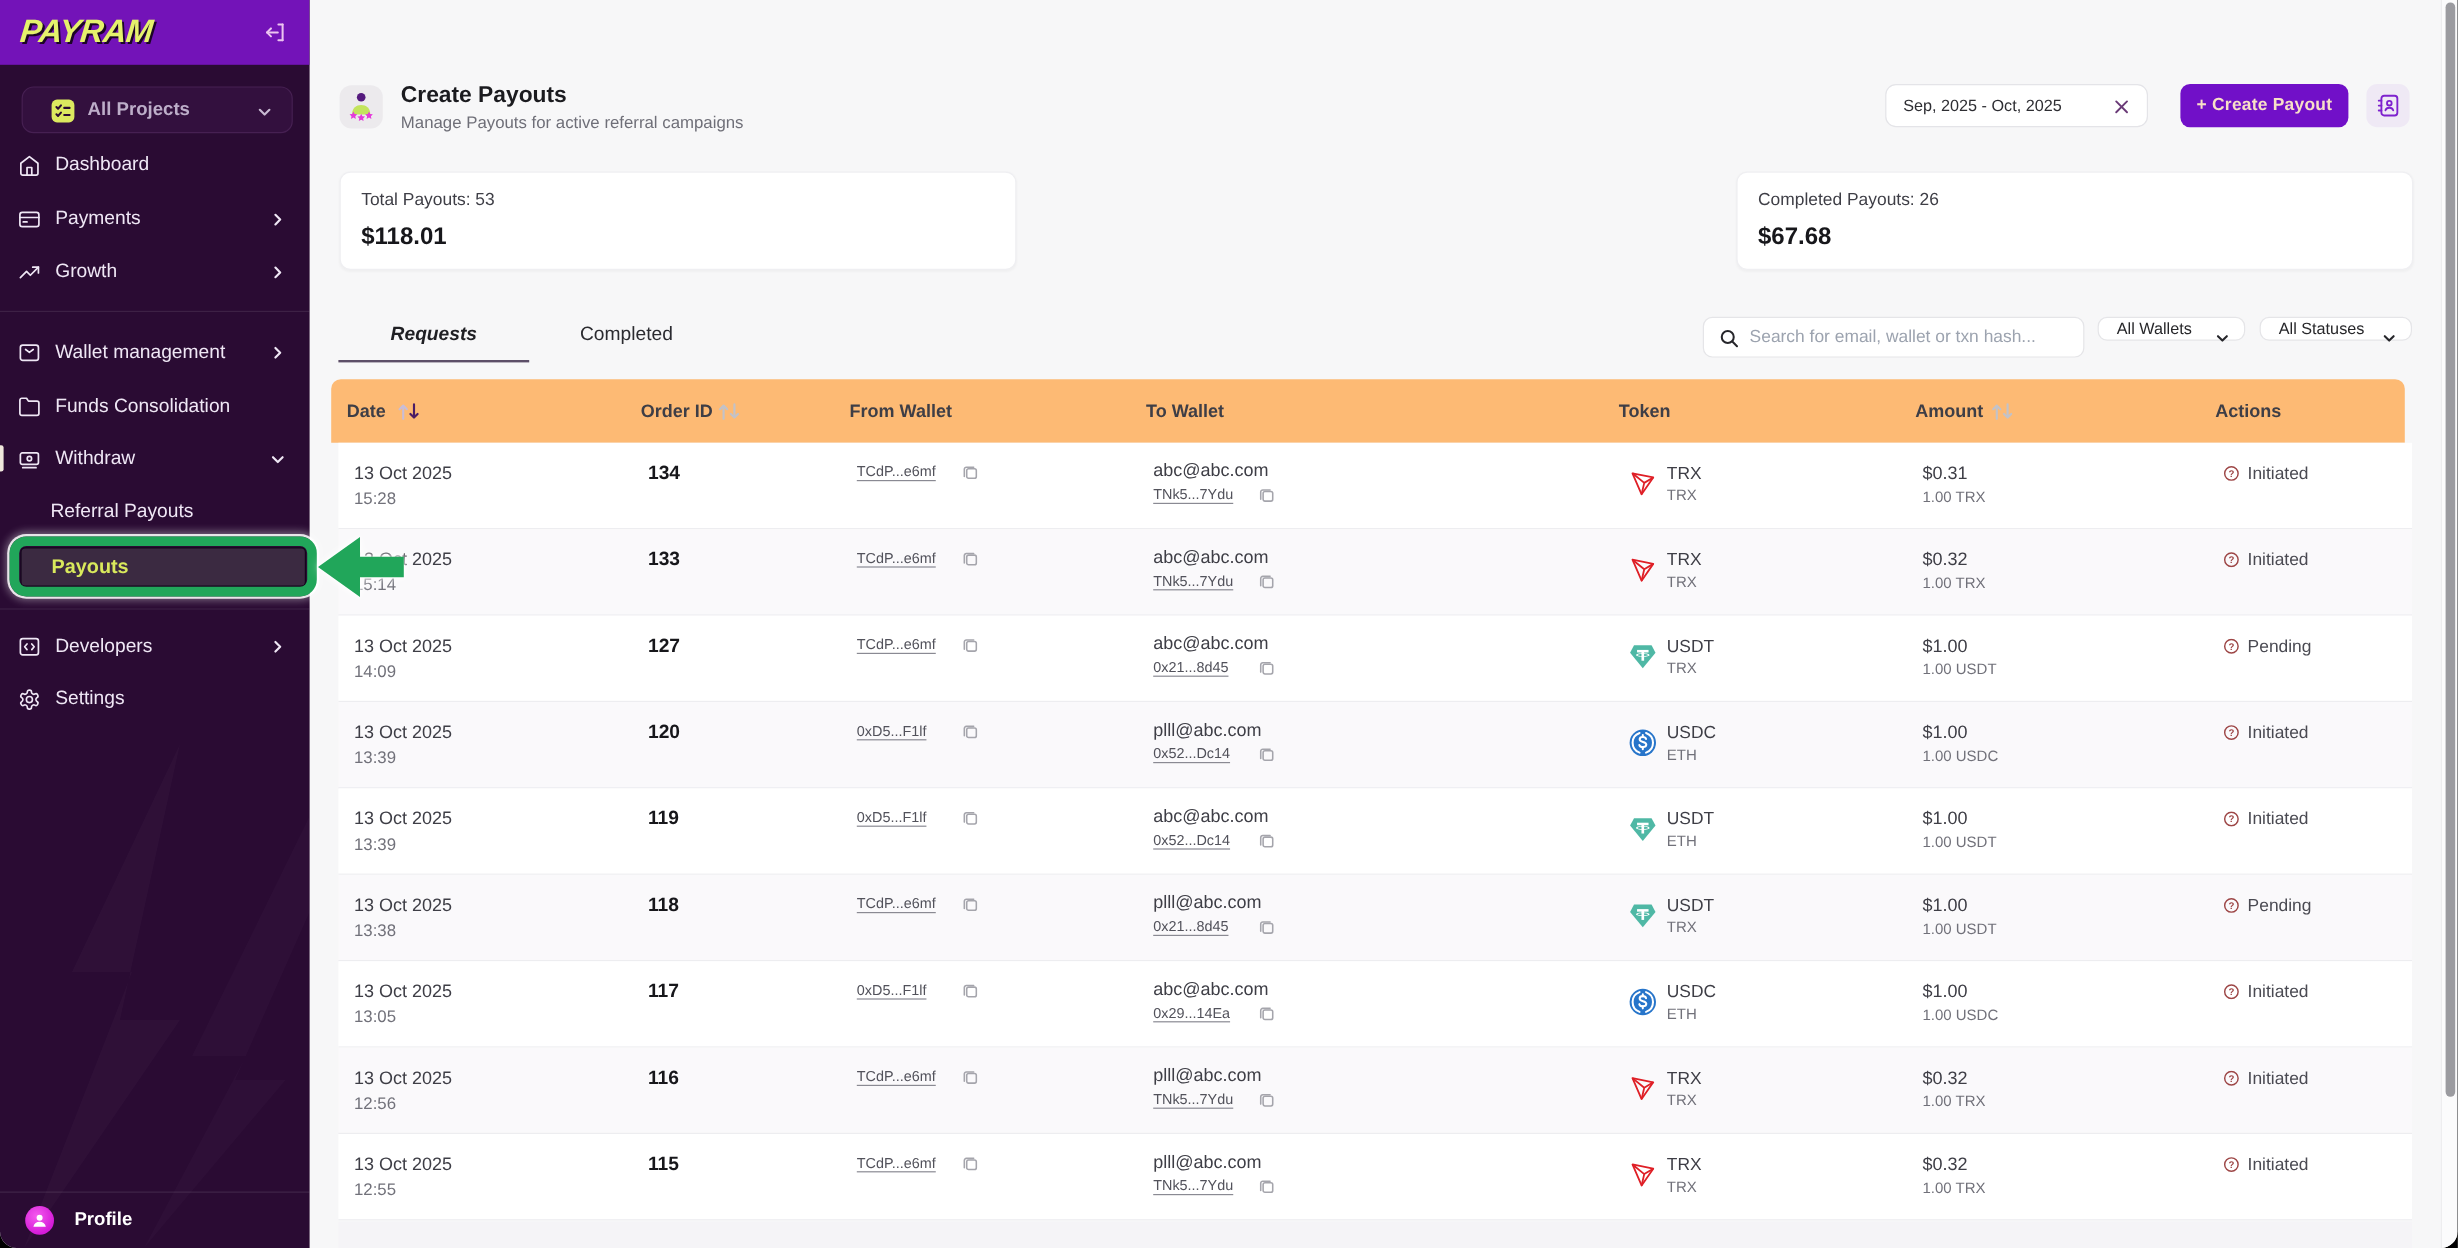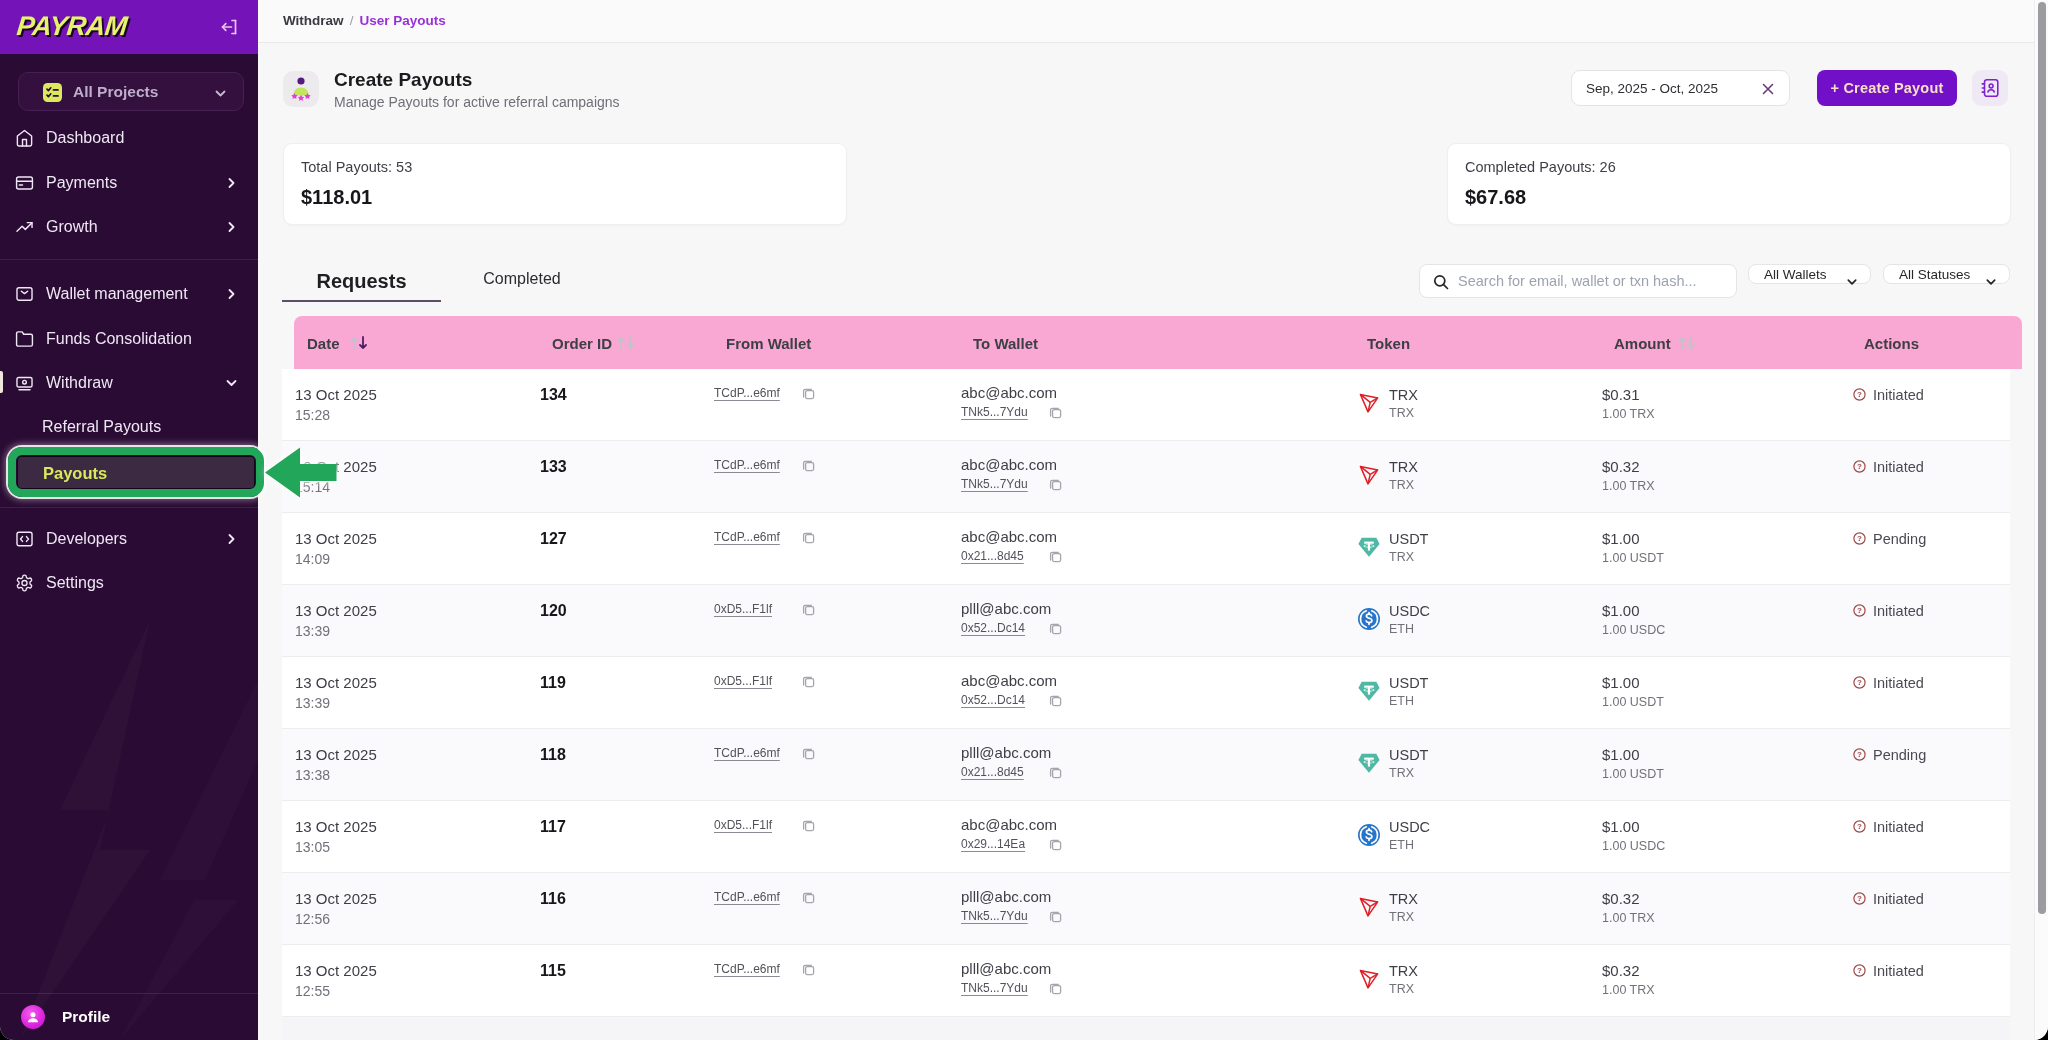--- a/index.html
+++ b/index.html
@@ -44,30 +44,30 @@
   #createbtn{position:absolute;left:1817px;top:70px;width:140px;height:36px;background:#7110C8;border-radius:8px;}
   #createbtn span{position:absolute;left:50%;top:50%;transform:translate(-50%,-50%);color:#F8DFC7;font-size:14.5px;font-weight:600;letter-spacing:0.2px;white-space:nowrap;}
   #bookbtn{position:absolute;left:1972px;top:70px;width:36px;height:36px;background:#EFE9F5;border-radius:9px;}
 
   .card{position:absolute;top:143px;width:564px;height:82px;background:#fff;border:1px solid #EFEFF2;border-radius:9px;
         box-shadow:0 1px 2px rgba(0,0,0,0.03);}
   .card .lbl{position:absolute;left:17px;top:15px;font-size:14.5px;color:#3E3E46;}
   .card .val{position:absolute;left:17px;top:42px;font-size:20px;font-weight:700;color:#17171B;}
 
   #tabreq{position:absolute;left:282px;top:262px;width:159px;height:40px;border-bottom:2px solid #5D4F68;}
-  #tabreq span{position:absolute;left:50%;top:8px;transform:translateX(-50%);font-size:20px;font-weight:700;color:#1F1F23;}
+  #tabreq span{position:absolute;left:50%;top:8px;transform:translateX(-50%);font-size:16px;font-weight:700;color:#1F1F23;font-style:italic;}
   #tabcomp{position:absolute;left:441px;top:262px;width:162px;height:40px;}
   #tabcomp span{position:absolute;left:50%;top:8px;transform:translateX(-50%);font-size:16px;color:#2B2B30;}
   #search{position:absolute;left:1419px;top:264px;width:318px;height:34px;background:#fff;border:1px solid #E5E5E8;border-radius:8px;}
   #search .ph{position:absolute;left:38px;top:50%;transform:translateY(-50%);font-size:14.5px;color:#9CA3AF;white-space:nowrap;}
   .select{position:absolute;top:264px;height:20px;background:#fff;border:1px solid #E5E5E8;border-radius:8px;}
   .select .tx{position:absolute;left:15px;top:50%;transform:translateY(-50%);font-size:13.5px;font-weight:500;color:#27272A;}
 
   
-  #thead{position:absolute;left:294px;top:316px;width:1728px;height:53px;background:#f9a8d4;border-radius:8px 8px 0 0;}
+  #thead{position:absolute;left:276px;top:316px;width:1728px;height:53px;background:#fdba74;border-radius:8px 8px 0 0;}
   .hcell{position:absolute;top:50%;transform:translateY(-50%);font-size:15px;font-weight:700;color:#3E3E46;white-space:nowrap;}
   .trow{position:absolute;left:282px;width:1728px;height:72px;background:#fff;border-bottom:1px solid #EDEDF0;}
   .trow.alt{background:#FAF9FB;}
   .cell{position:absolute;white-space:nowrap;}
   .l1{font-size:15px;color:#3E3E46;}
   .l2{font-size:14px;color:#71717A;}
   .oid{font-size:16px;font-weight:700;color:#17171B;}
   .wlink{font-size:12px;color:#52525B;text-decoration:underline;text-decoration-color:#8a8a93;text-underline-offset:3px;}
   .email{font-size:15px;color:#3E3E46;}
   .tname{font-size:14.5px;color:#3E3E46;}
@@ -212,23 +212,20 @@
       <div class="av">
         <svg class="abs" style="left:4px;top:4px;" width="16" height="16" viewBox="0 0 16 16" fill="#fff">
           <circle cx="8" cy="5.7" r="2.5"></circle>
           <path d="M2.8 13.2c.6-2.6 2.7-4 5.2-4s4.6 1.4 5.2 4z"></path>
         </svg>
       </div>
       <span class="tx">Profile</span>
     </div>
   </div>
 
-  <div id="topbar">
-    <div id="crumb">Withdraw<span class="sep">/</span><span class="cur">User Payouts</span></div>
-  </div>
 
   <div id="hicon">
     <svg class="abs" style="left:4px;top:3px;" width="28" height="30" viewBox="0 0 28 30">
       <circle cx="14" cy="7" r="3.6" fill="#551A7E"></circle>
       <path d="M6.5 20.5c0-4.2 3.4-7 7.5-7s7.5 2.8 7.5 7v1h-15z" fill="#C3E45D"></path>
       <g fill="#E43BDA">
         <path d="M7.5 19 8.5 21 10.7 21.3 9.1 22.9 9.5 25.1 7.5 24 5.5 25.1 5.9 22.9 4.3 21.3 6.5 21Z"></path>
         <path d="M14 20.8 15 22.8 17.2 23.1 15.6 24.7 16 26.9 14 25.8 12 26.9 12.4 24.7 10.8 23.1 13 22.8Z"></path>
         <path d="M20.5 19 21.5 21 23.7 21.3 22.1 22.9 22.5 25.1 20.5 24 18.5 25.1 18.9 22.9 17.3 21.3 19.5 21Z"></path>
       </g>

